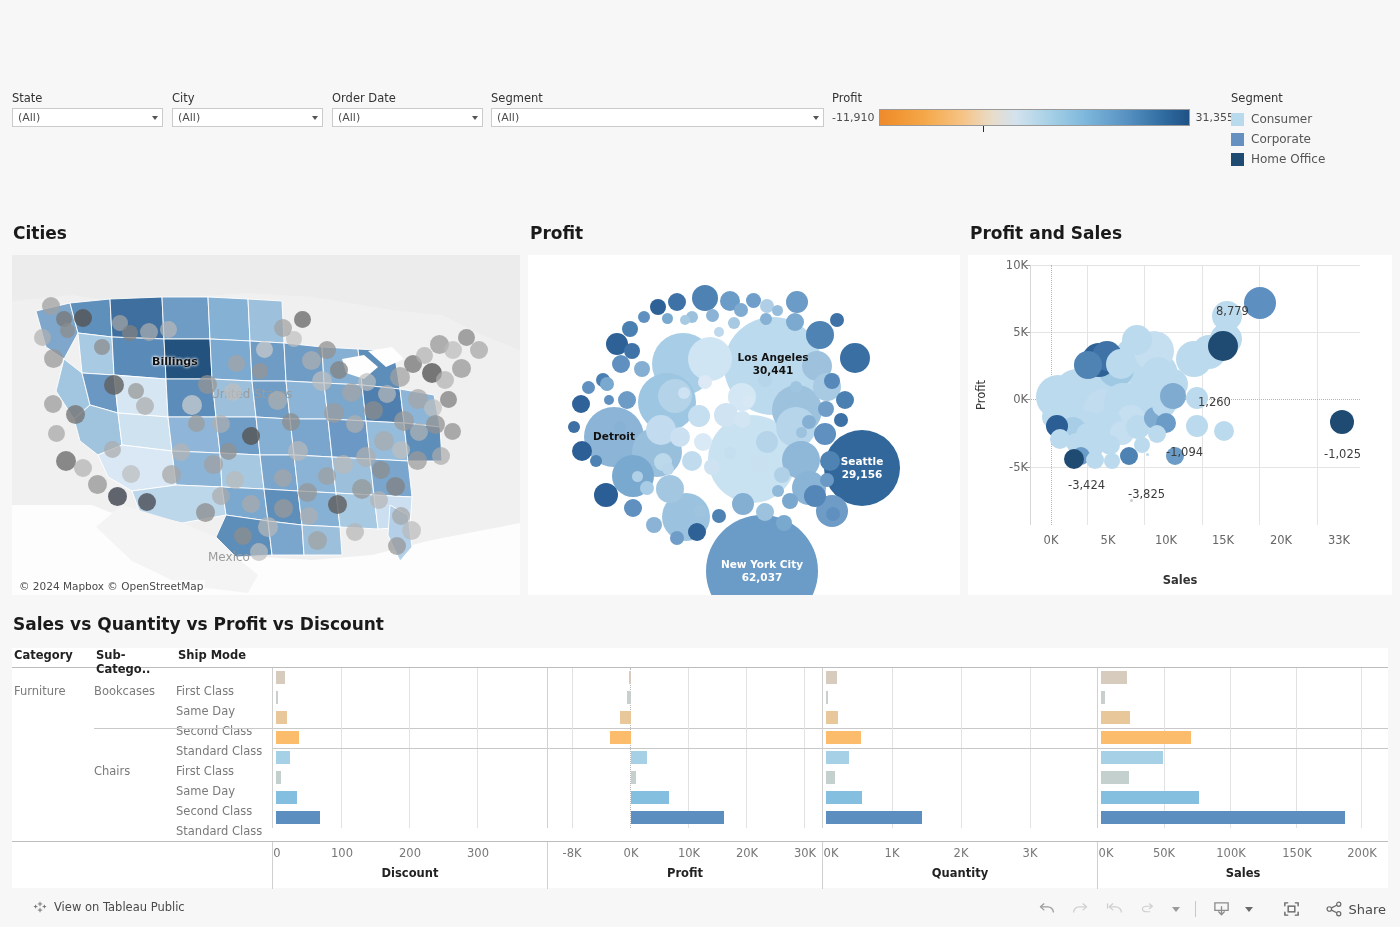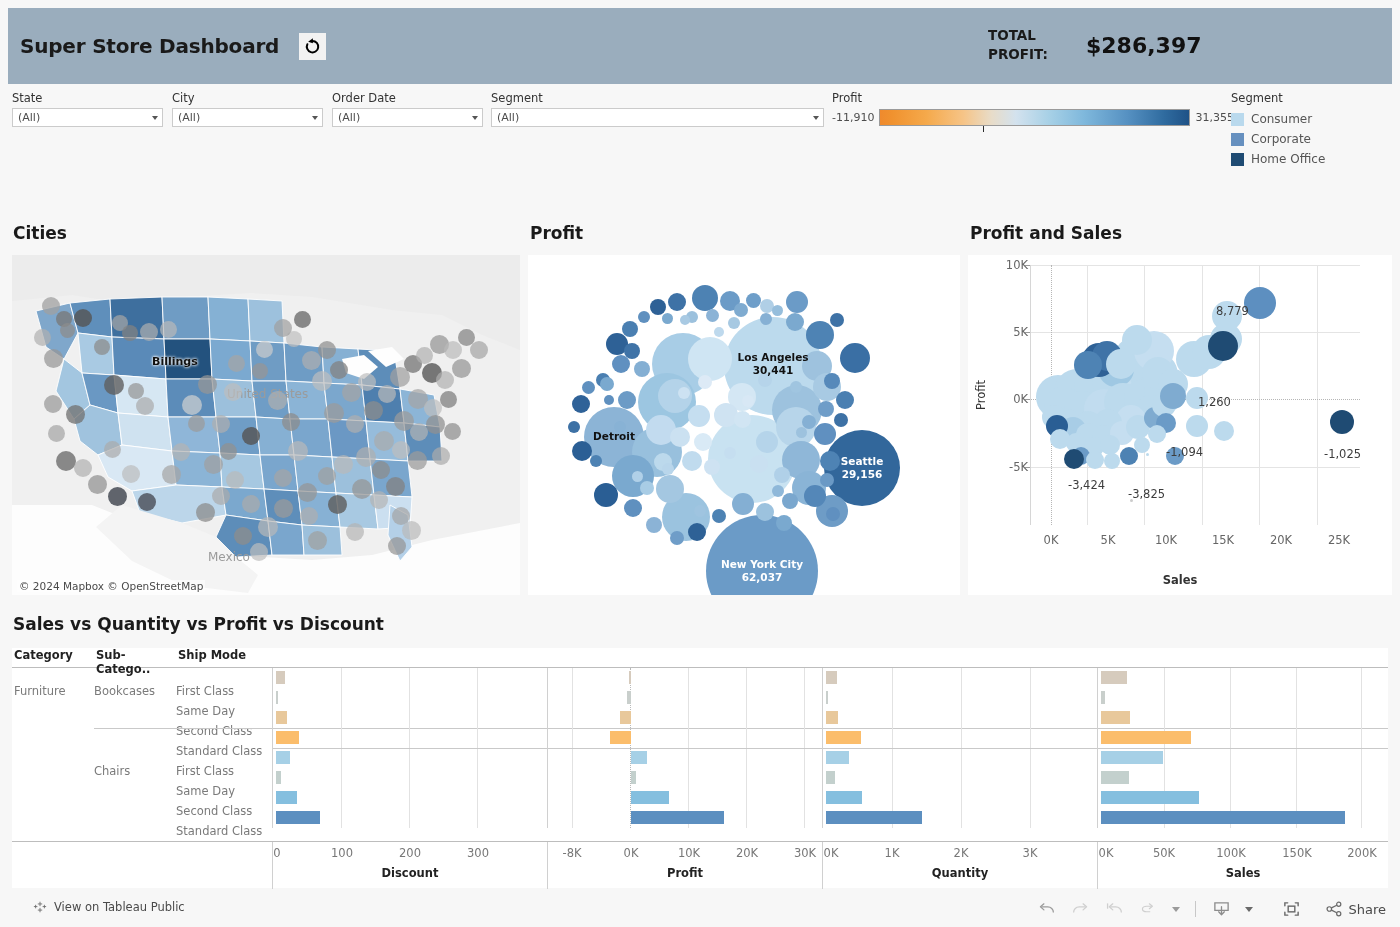--- a/index.html
+++ b/index.html
@@ -199,33 +199,20 @@
   .tb-btn { width: 30px; height: 24px; display:flex; align-items:center; justify-content:center; cursor:pointer;}
   .tb-sep { width:1px; height:16px; background:#c8c8c8; margin: 0 6px; }
   .tb-caret { width:0;height:0;border-left:4px solid transparent;border-right:4px solid transparent;border-top:5px solid #9b9b9b;}
   .share-txt { font-size: 13px; color: #4a4a4a; margin-left: 5px; }
 </style>
 </head>
 <body>
 
 <div class="page">
 
-  <div class="header">
-    <div class="header-title">Super Store Dashboard</div>
-    <div class="reset-btn">
-      <svg width="19" height="19" viewBox="0 0 20 20">
-        <path d="M10 4.2 A6 6 0 1 1 4.6 7.6" fill="none" stroke="#000" stroke-width="2.1" stroke-linecap="round"></path>
-        <path d="M10.4 1.3 L10.4 6.6 L5.4 5.0 Z" fill="#000"></path>
-      </svg>
-    </div>
-    <div class="total-profit-block">
-      <div class="tp-label">TOTAL PROFIT:</div>
-      <div class="tp-value">$286,397</div>
-    </div>
-  </div>
 
   <div class="filters">
     <div class="filter" style="left:12px; width:151px;">
       <div class="filter-label">State</div>
       <div class="filter-box">
         <span class="filter-value">(All)</span>
         <span class="caret"></span>
       </div>
     </div>
     <div class="filter" style="left:172px; width:151px;">
@@ -451,21 +438,21 @@
       <div class="map-dot" style="left:186px;top:120px;width:19px;height:19px;background:rgba(150,150,150,0.73);"></div>
       <div class="map-dot" style="left:212px;top:128px;width:18px;height:18px;background:rgba(190,190,190,0.7);"></div>
       <div class="map-dot" style="left:216px;top:100px;width:17px;height:17px;background:rgba(165,165,165,0.72);"></div>
       <div class="map-dot" style="left:334px;top:268px;width:18px;height:18px;background:rgba(180,180,180,0.7);"></div>
       <div class="map-dot" style="left:296px;top:276px;width:19px;height:19px;background:rgba(160,160,160,0.72);"></div>
       <div class="map-dot" style="left:238px;top:288px;width:18px;height:18px;background:rgba(190,190,190,0.7);"></div>
       <div class="map-dot" style="left:420px;top:192px;width:18px;height:18px;background:rgba(170,170,170,0.71);"></div>
       <div class="map-dot" style="left:432px;top:168px;width:17px;height:17px;background:rgba(145,145,145,0.74);"></div>
     </div>
 
-    <div class="map-country-label" style="left:215px;top:132px;text-align:center;">United States</div>
+    <div class="map-country-label" style="left:199px;top:132px;text-align:center;">United States</div>
     <div class="map-country-label" style="left:196px;top:295px;">Mexico</div>
     <div class="map-city-label" style="left:140px;top:100px;">Billings</div>
     <div class="map-credit">© 2024 Mapbox  © OpenStreetMap</div>
   </div>
 
   <div class="bubble-panel">
     <div>
 
       <div class="bubble" style="left:196px;top:62px;width:98px;height:98px;background:#bcdaed;"></div>
       <div class="bubble" style="left:56px;top:152px;width:60px;height:60px;background:#8cb4d6;"></div>
@@ -675,21 +662,21 @@
     <div class="sc-ytickmark" style="left:57px;top:10px;"></div>
     <div class="sc-ytickmark" style="left:57px;top:77px;"></div>
     <div class="sc-ytickmark" style="left:57px;top:144px;"></div>
     <div class="sc-ytickmark" style="left:57px;top:212px;"></div>
 
     <div class="sc-xtick" style="left:83px; top:278px;">0K</div>
     <div class="sc-xtick" style="left:140px; top:278px;">5K</div>
     <div class="sc-xtick" style="left:198px; top:278px;">10K</div>
     <div class="sc-xtick" style="left:255px; top:278px;">15K</div>
     <div class="sc-xtick" style="left:313px; top:278px;">20K</div>
-    <div class="sc-xtick" style="left:371px; top:278px;">25K</div>
+    <div class="sc-xtick" style="left:371px; top:278px;">33K</div>
 
     <div class="sc-axis-title" style="left:0; top:318px; width:424px; text-align:center; font-weight:600;">Sales</div>
     <div class="sc-ylab">Profit</div>
 
     <div class="sc-dotlabel" style="left:248px; top:49px;">8,779</div>
     <div class="sc-dotlabel" style="left:230px; top:140px;">1,260</div>
     <div class="sc-dotlabel" style="left:198px; top:190px;">-1,094</div>
     <div class="sc-dotlabel" style="left:356px; top:192px;">-1,025</div>
     <div class="sc-dotlabel" style="left:100px; top:223px;">-3,424</div>
     <div class="sc-dotlabel" style="left:160px; top:232px;">-3,825</div>

